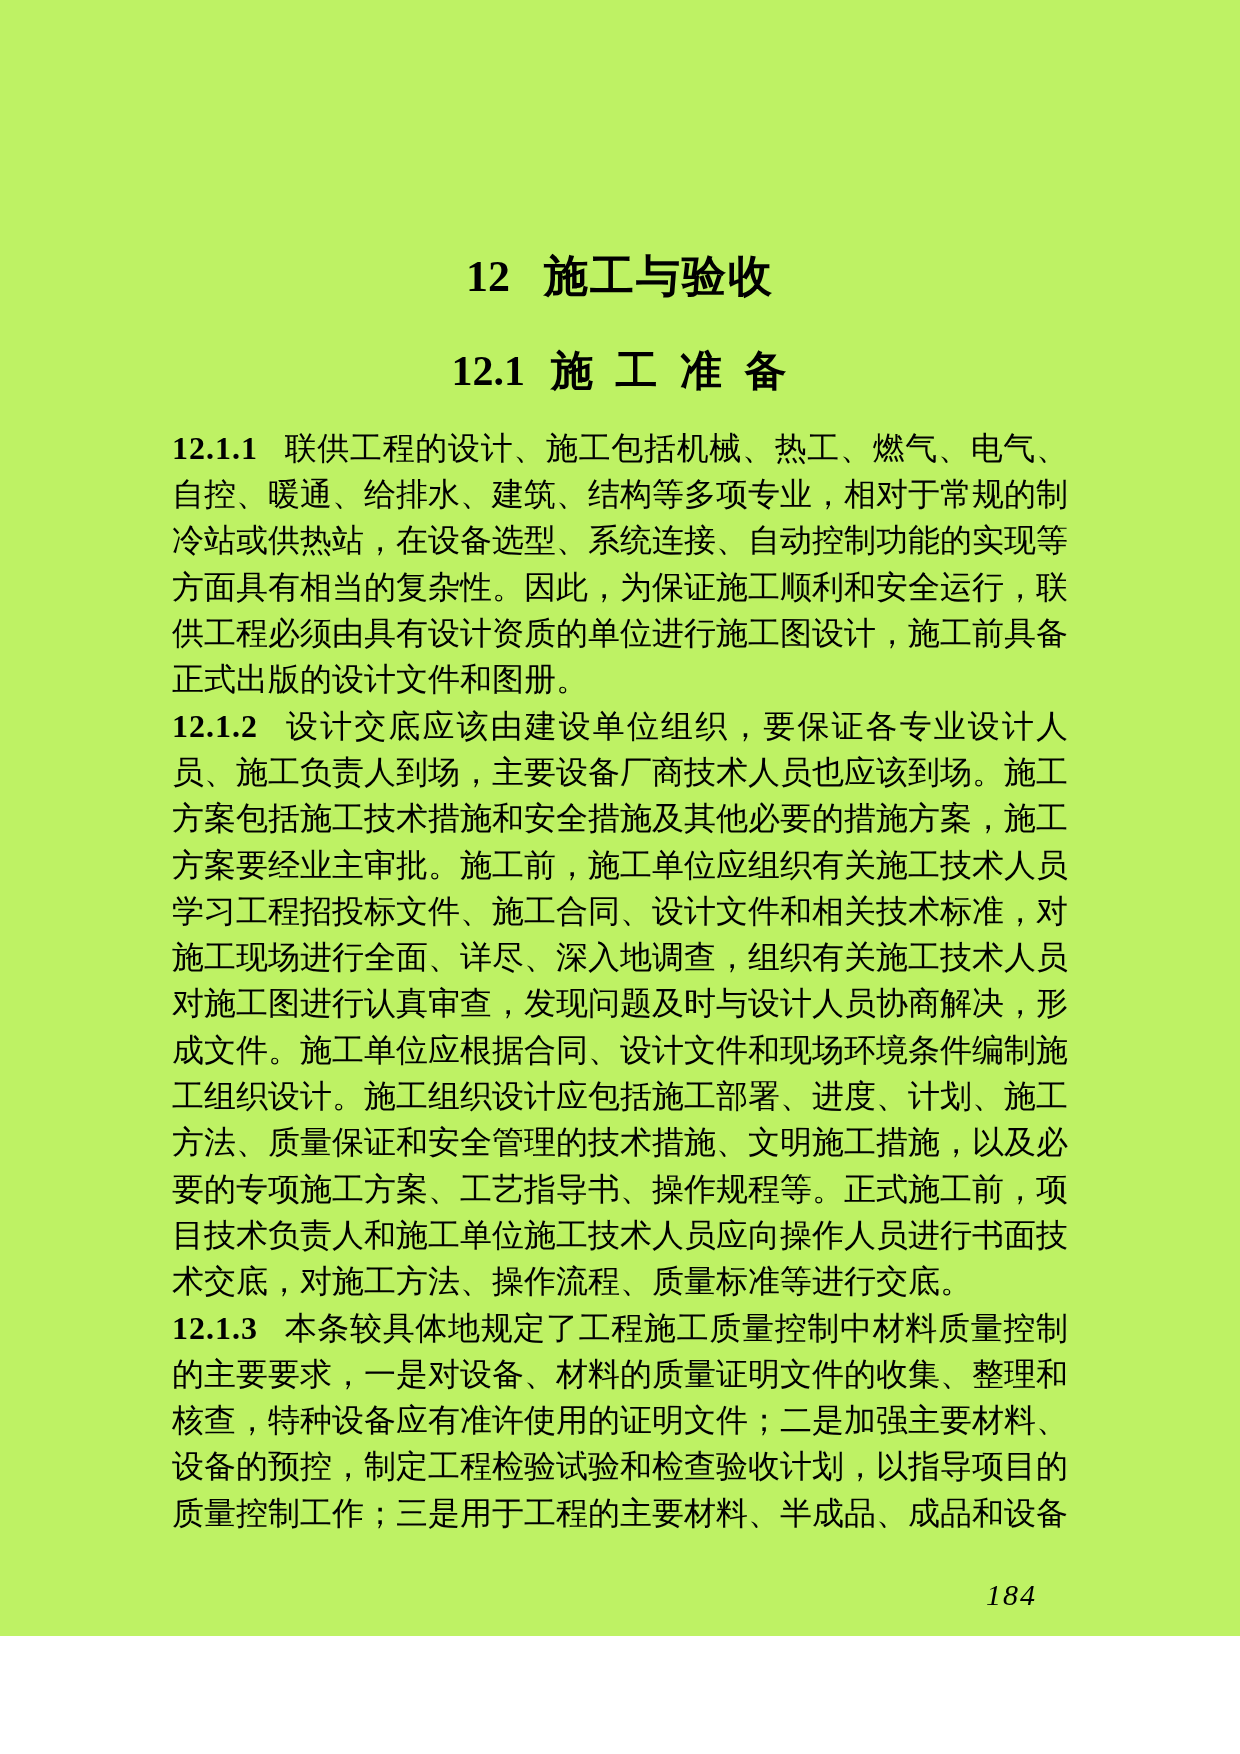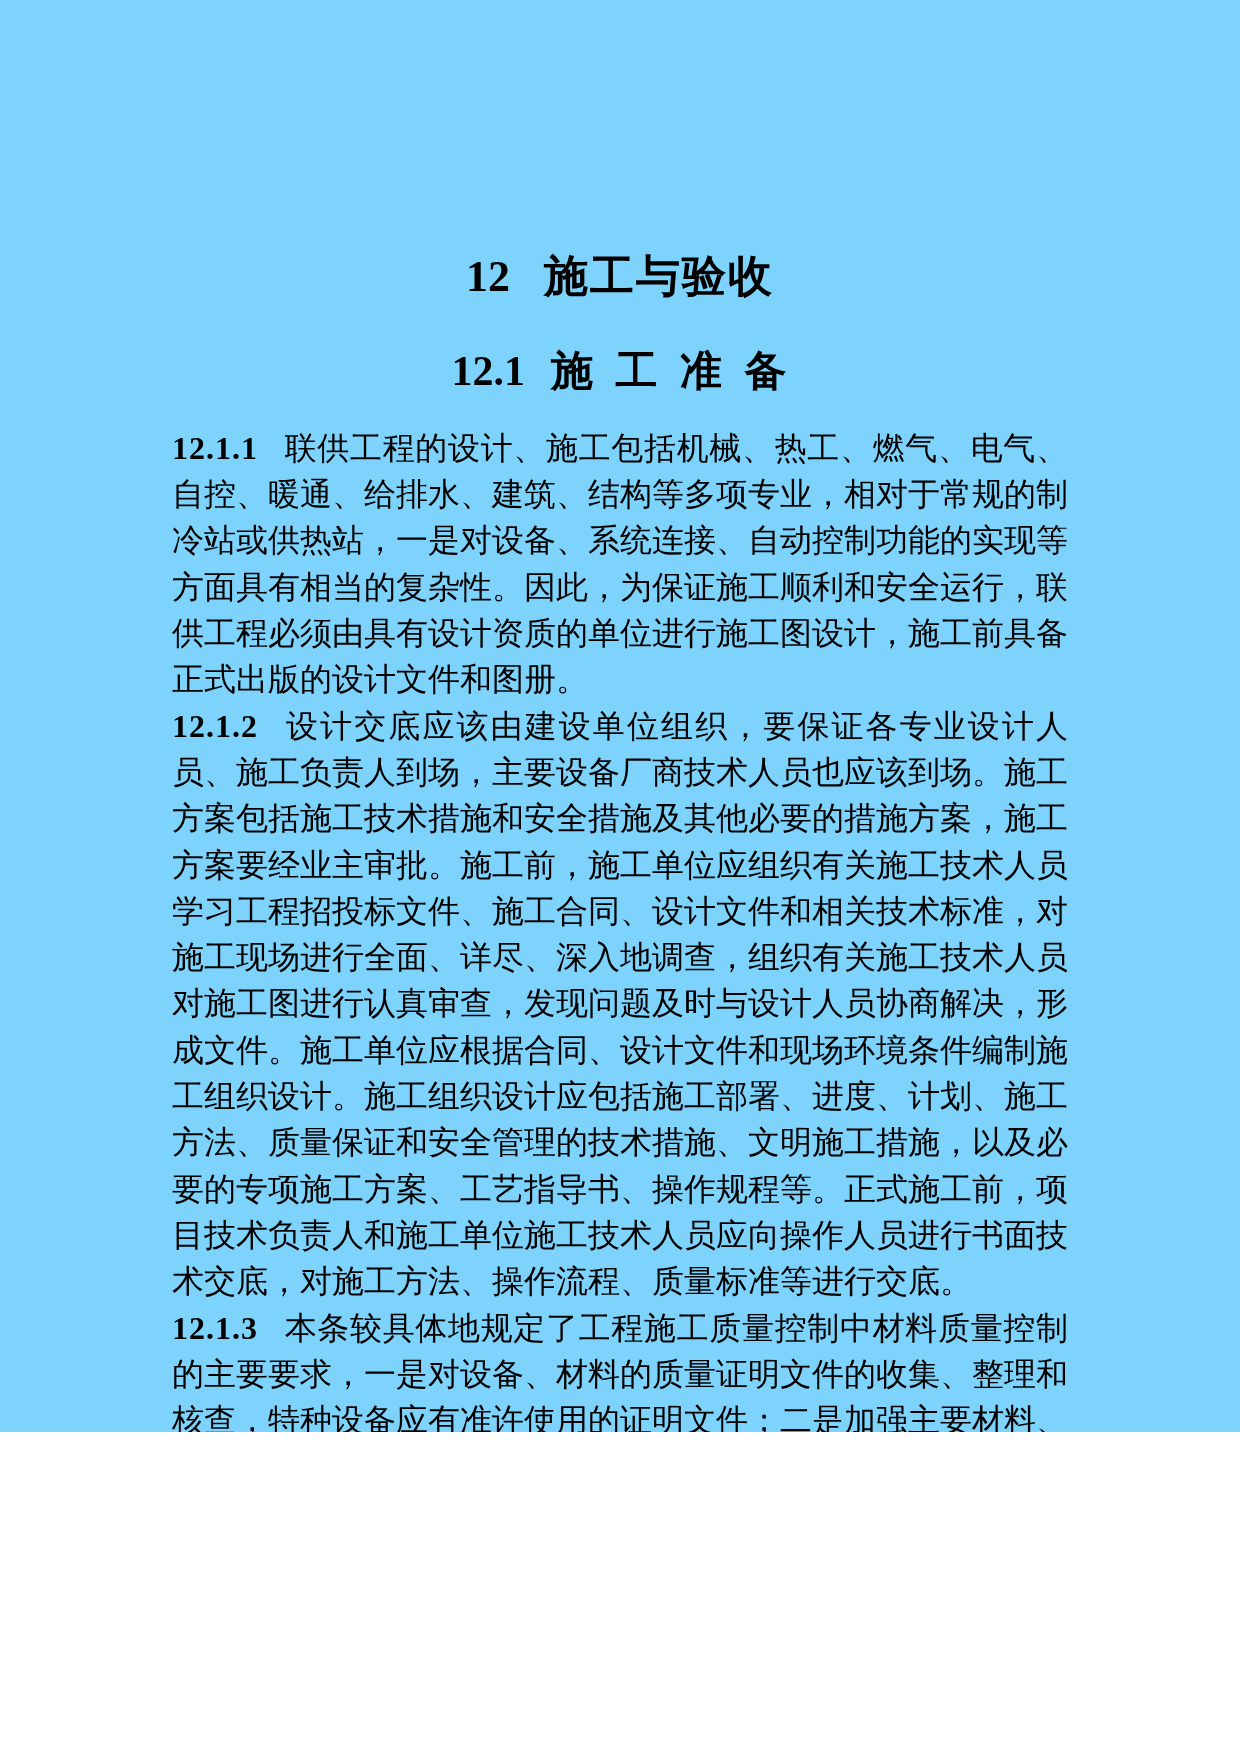--- a/index.html
+++ b/index.html
@@ -1,20 +1,20 @@
 <!DOCTYPE html>
 <html><head>
 <meta charset="utf-8">
 <style>
   html, body { margin: 0; padding: 0; background: #ffffff; }
   .page {
     position: relative;
     width: 1240px;
-    height: 1432px;
-    background: #7dd3fc;
+    height: 1636px;
+    background: #bef264;
     overflow: hidden;
     font-family: "Liberation Serif", "DejaVu Serif", serif;
     color: #000000;
   }
   .content {
     position: absolute;
     left: 172px;
     top: 0;
     width: 896px;
   }
@@ -94,21 +94,21 @@
     <h1 class="chapter-title">
       <span class="num">12</span><span>施工与验收</span>
     </h1>
 
     <h2 class="section-title">
       <span class="num">12.1</span><span class="name">施 工 准 备</span>
     </h2>
 
     <div class="body-text">
       <p class="clause">
-        <span class="clause-num">12.1.1</span><span>联供工程的设计、施工包括机械、热工、燃气、电气、自控、暖通、给排水、建筑、结构等多项专业，相对于常规的制冷站或供热站，一是对设备、系统连接、自动控制功能的实现等方面具有相当的复杂性。因此，为保证施工顺利和安全运行，联供工程必须由具有设计资质的单位进行施工图设计，施工前具备正式出版的设计文件和图册。</span>
+        <span class="clause-num">12.1.1</span><span>联供工程的设计、施工包括机械、热工、燃气、电气、自控、暖通、给排水、建筑、结构等多项专业，相对于常规的制冷站或供热站，在设备选型、系统连接、自动控制功能的实现等方面具有相当的复杂性。因此，为保证施工顺利和安全运行，联供工程必须由具有设计资质的单位进行施工图设计，施工前具备正式出版的设计文件和图册。</span>
       </p>
       <p class="clause">
         <span class="clause-num">12.1.2</span><span>设计交底应该由建设单位组织，要保证各专业设计人员、施工负责人到场，主要设备厂商技术人员也应该到场。施工方案包括施工技术措施和安全措施及其他必要的措施方案，施工方案要经业主审批。施工前，施工单位应组织有关施工技术人员学习工程招投标文件、施工合同、设计文件和相关技术标准，对施工现场进行全面、详尽、深入地调查，组织有关施工技术人员对施工图进行认真审查，发现问题及时与设计人员协商解决，形成文件。施工单位应根据合同、设计文件和现场环境条件编制施工组织设计。施工组织设计应包括施工部署、进度、计划、施工方法、质量保证和安全管理的技术措施、文明施工措施，以及必要的专项施工方案、工艺指导书、操作规程等。正式施工前，项目技术负责人和施工单位施工技术人员应向操作人员进行书面技术交底，对施工方法、操作流程、质量标准等进行交底。</span>
       </p>
       <p class="clause">
         <span class="clause-num">12.1.3</span><span>本条较具体地规定了工程施工质量控制中材料质量控制的主要要求，一是对设备、材料的质量证明文件的收集、整理和核查，特种设备应有准许使用的证明文件；二是加强主要材料、设备的预控，制定工程检验试验和检查验收计划，以指导项目的质量控制工作；三是用于工程的主要材料、半成品、成品和设备</span>
       </p>
     </div>
   </div>
 

